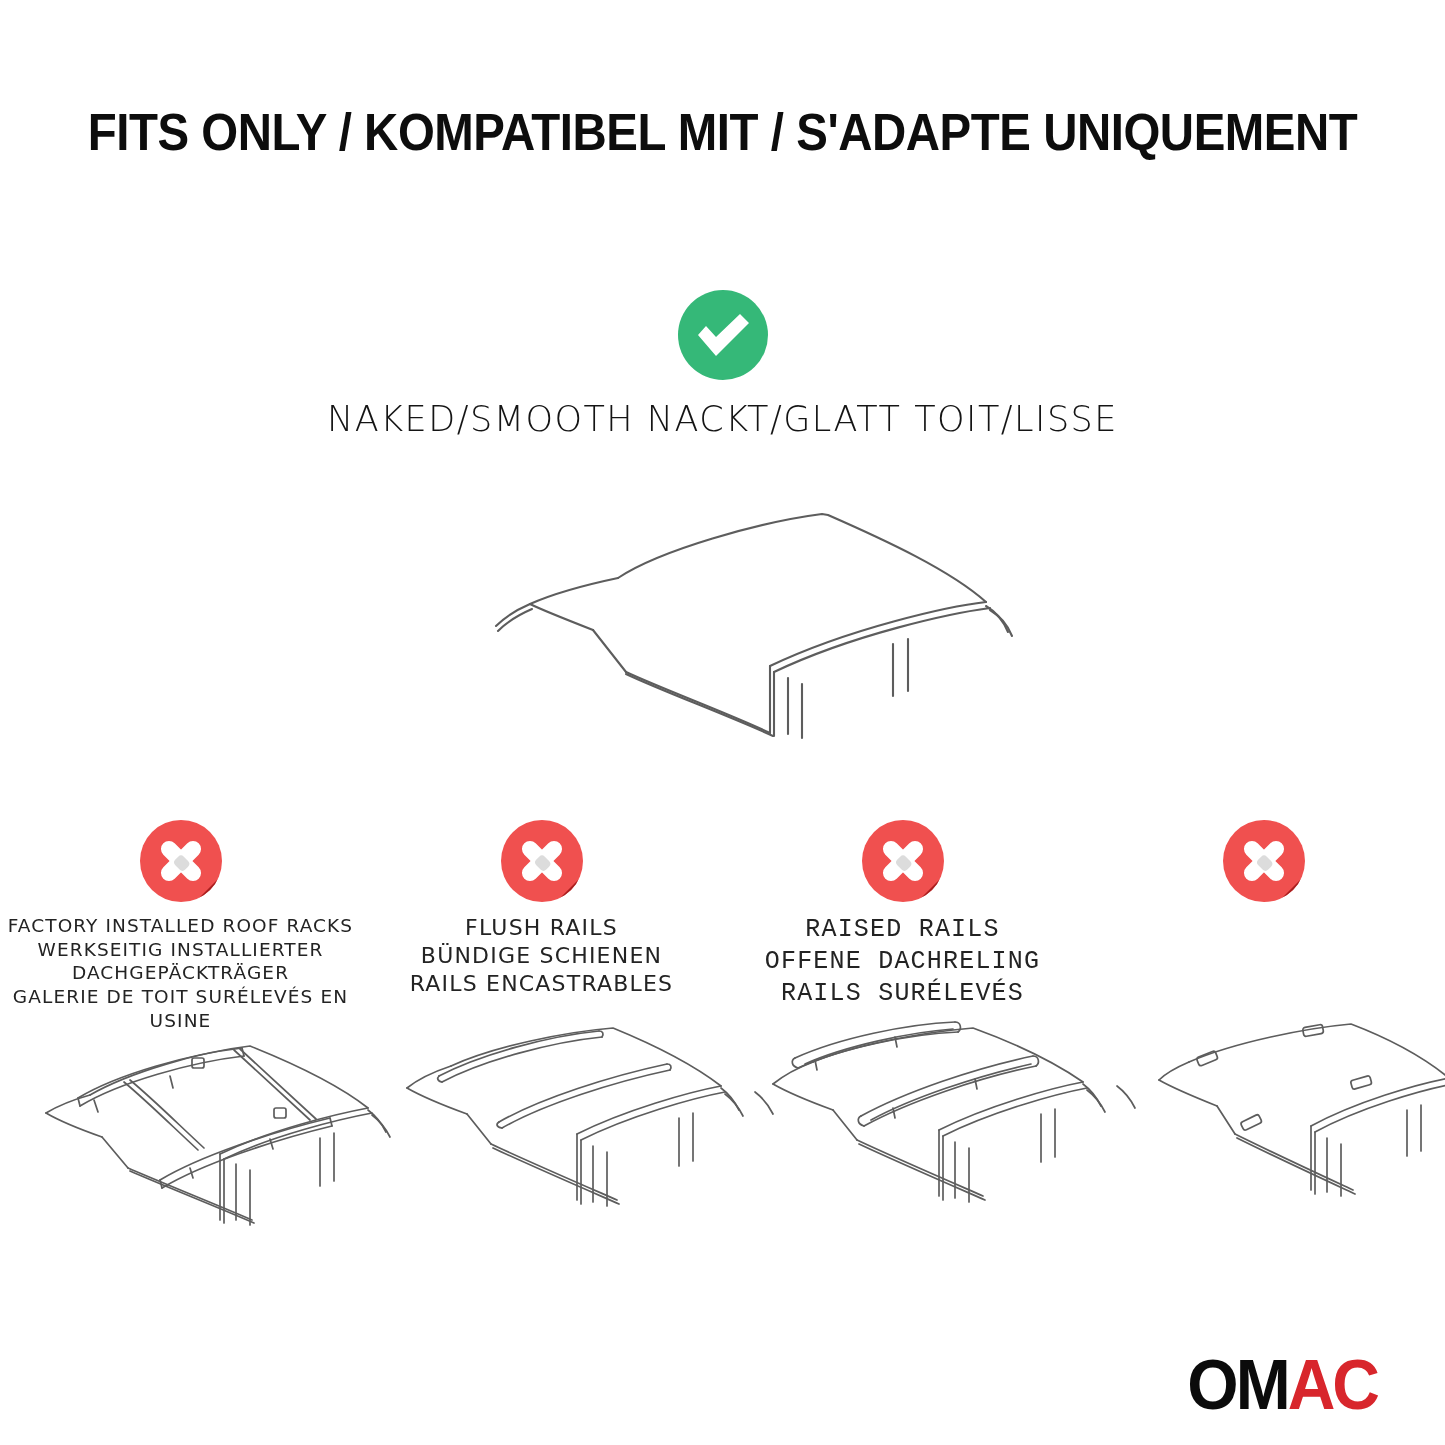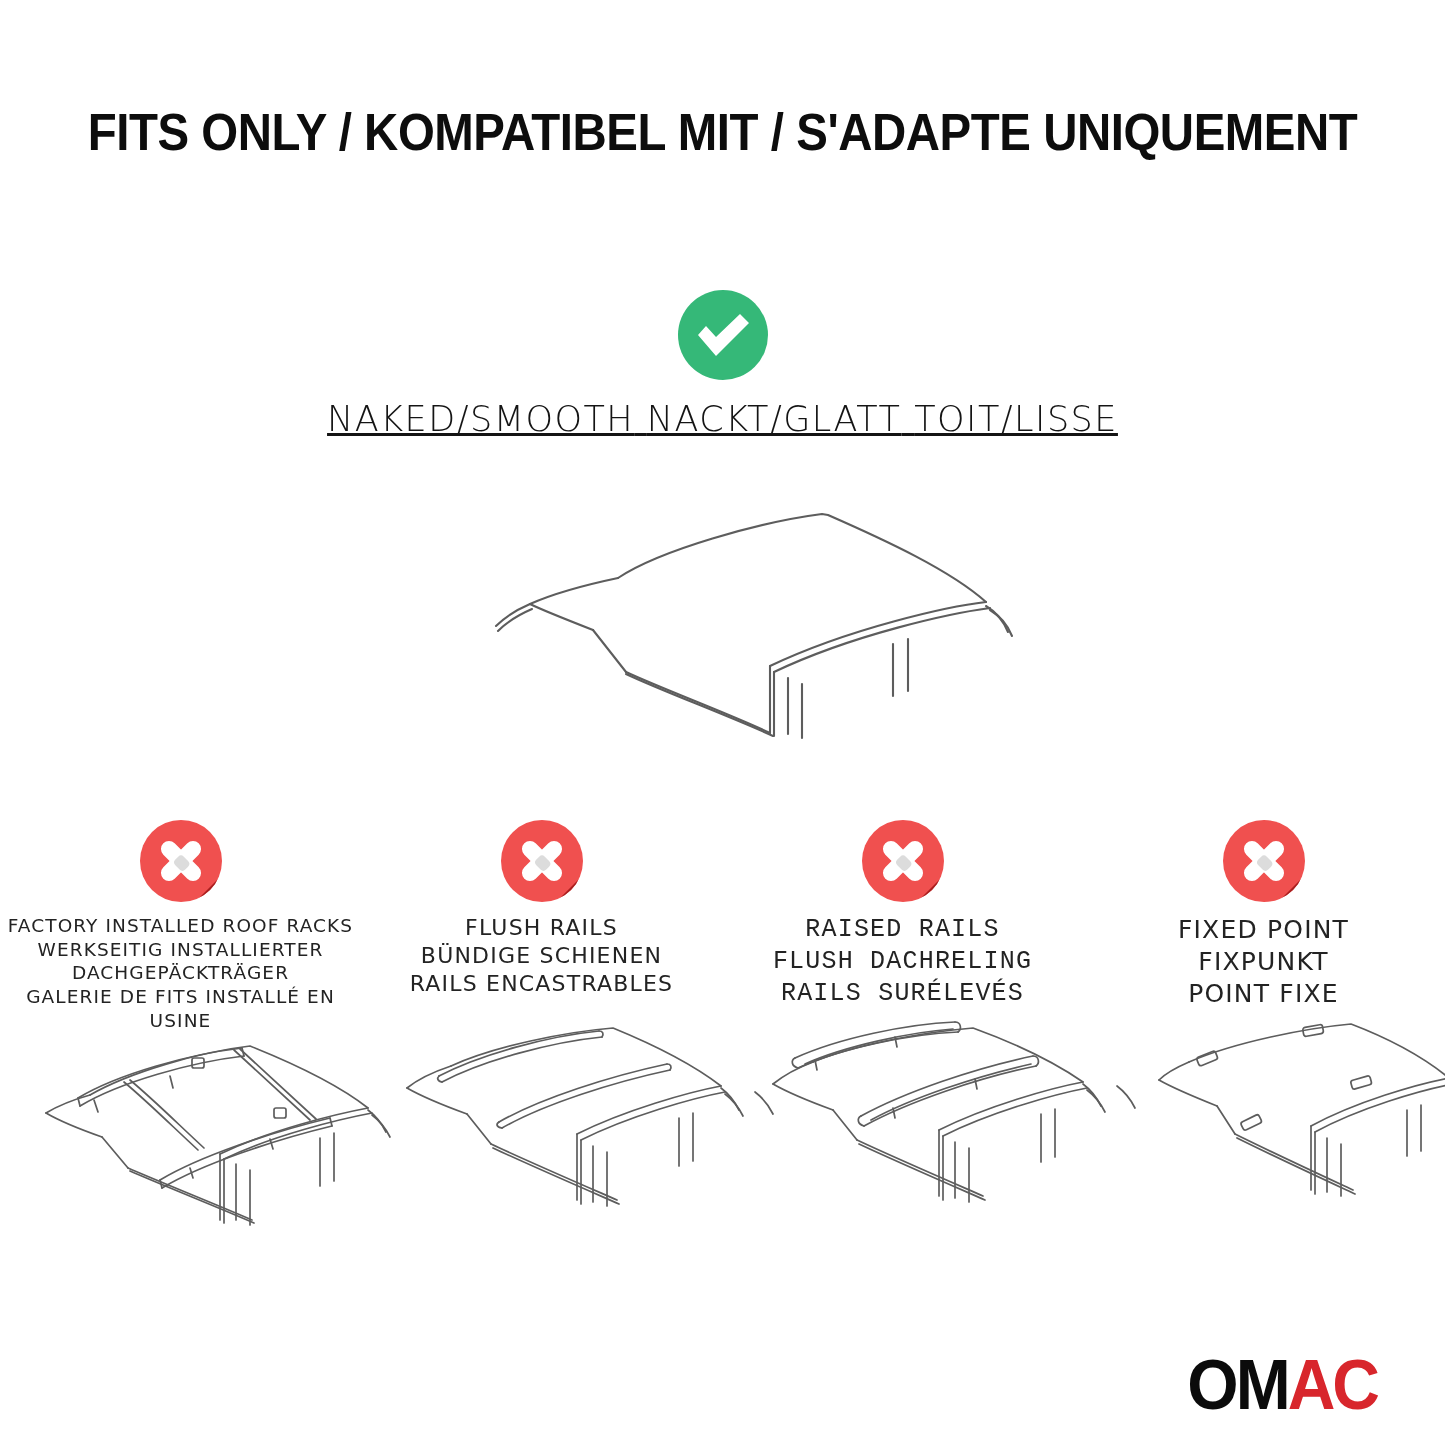--- a/index.html
+++ b/index.html
@@ -48,21 +48,20 @@
 
   .ok-text{
     margin-top:18px;
     text-align:center;
     font-family:"DejaVu Sans",sans-serif;
     font-weight:300;
     font-size:35px;
     line-height:42px;
     letter-spacing:1.5px;
     color:#141414;
-    text-decoration:underline;
   }
 
   
   .main-roof{
     position:absolute;
     left:430px;top:488px;
     width:600px;height:260px;
   }
 
   
@@ -185,21 +184,21 @@
         <svg width="82" height="82" viewBox="0 0 82 82">
           <rect x="16" y="33" width="50" height="16" rx="8" fill="#ffffff" transform="rotate(45 41 41)"></rect>
           <rect x="16" y="33" width="50" height="16" rx="8" fill="#ffffff" transform="rotate(-45 41 41)"></rect>
           <rect x="36" y="36" width="14" height="12" rx="4" fill="#dcdcdc" transform="rotate(45 41 41)"></rect>
         </svg>
       </div>
       <div class="col-text">
         <span class="ln">FACTORY INSTALLED ROOF RACKS</span>
         <span class="ln">WERKSEITIG INSTALLIERTER</span>
         <span class="ln">DACHGEPÄCKTRÄGER</span>
-        <span class="ln">GALERIE DE FITS INSTALLÉ EN USINE</span>
+        <span class="ln">GALERIE DE TOIT SURÉLEVÉS EN USINE</span>
       </div>
     </div>
 
     <div class="col c1">
       <div class="circle-red">
         <div class="rshadow"></div>
         <svg width="82" height="82" viewBox="0 0 82 82">
           <rect x="16" y="33" width="50" height="16" rx="8" fill="#ffffff" transform="rotate(45 41 41)"></rect>
           <rect x="16" y="33" width="50" height="16" rx="8" fill="#ffffff" transform="rotate(-45 41 41)"></rect>
           <rect x="36" y="36" width="14" height="12" rx="4" fill="#dcdcdc" transform="rotate(45 41 41)"></rect>
@@ -216,38 +215,33 @@
       <div class="circle-red">
         <div class="rshadow"></div>
         <svg width="82" height="82" viewBox="0 0 82 82">
           <rect x="16" y="33" width="50" height="16" rx="8" fill="#ffffff" transform="rotate(45 41 41)"></rect>
           <rect x="16" y="33" width="50" height="16" rx="8" fill="#ffffff" transform="rotate(-45 41 41)"></rect>
           <rect x="36" y="36" width="14" height="12" rx="4" fill="#dcdcdc" transform="rotate(45 41 41)"></rect>
         </svg>
       </div>
       <div class="col-text">
         <span class="ln">RAISED RAILS</span>
-        <span class="ln">FLUSH DACHRELING</span>
+        <span class="ln">OFFENE DACHRELING</span>
         <span class="ln">RAILS SURÉLEVÉS</span>
       </div>
     </div>
 
     <div class="col c3">
       <div class="circle-red">
         <div class="rshadow"></div>
         <svg width="82" height="82" viewBox="0 0 82 82">
           <rect x="16" y="33" width="50" height="16" rx="8" fill="#ffffff" transform="rotate(45 41 41)"></rect>
           <rect x="16" y="33" width="50" height="16" rx="8" fill="#ffffff" transform="rotate(-45 41 41)"></rect>
           <rect x="36" y="36" width="14" height="12" rx="4" fill="#dcdcdc" transform="rotate(45 41 41)"></rect>
         </svg>
-      </div>
-      <div class="col-text">
-        <span class="ln">FIXED POINT</span>
-        <span class="ln">FIXPUNKT</span>
-        <span class="ln">POINT FIXE</span>
       </div>
     </div>
   </div>
 
   <svg class="veh v0" viewBox="0 0 380 215">
     <g fill="none" stroke="#5d5d5d" stroke-width="1.7" stroke-linejoin="round" stroke-linecap="round">
       <path d="M70 75 C 110 52, 180 32, 230 26 C 275 44, 320 66, 348 88"></path>
       <path d="M70 75 C 52 80, 36 87, 26 93"></path>
       <path d="M26 93 C 38 100, 62 110, 82 117"></path>
       <path d="M82 117 L 108 148"></path>

